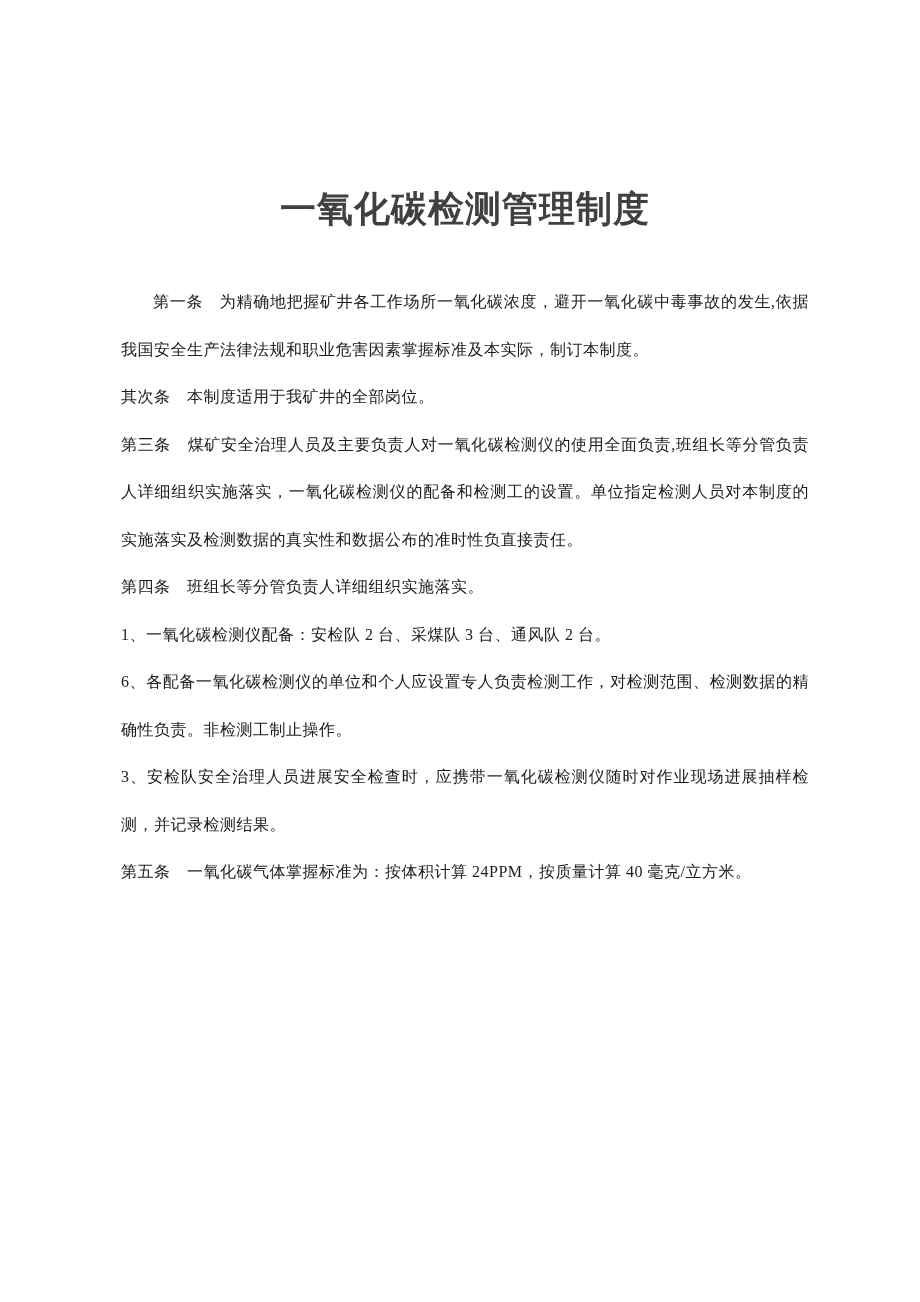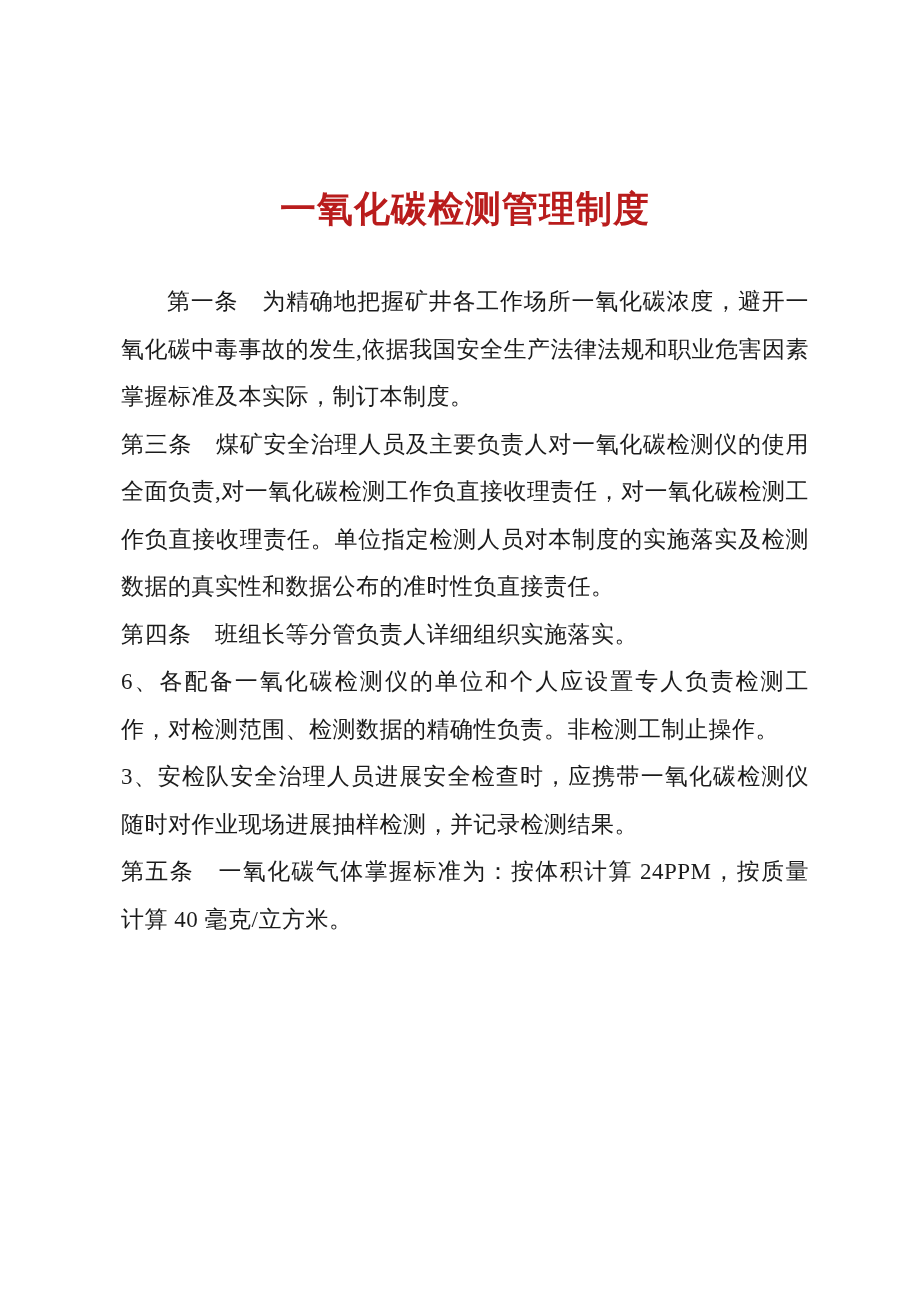--- a/index.html
+++ b/index.html
@@ -18,45 +18,47 @@
     font-family: "Liberation Serif", "DejaVu Serif", serif;
     box-sizing: border-box;
     padding: 0 111px 0 121px;
   }
   .doc-title {
     margin: 186px 0 46px 0;
     font-size: 36px;
     line-height: 46px;
     font-weight: bold;
     text-align: center;
-    color: #b91c1c;
+    color: #404040;
     letter-spacing: 1px;
     white-space: nowrap;
   }
   .doc-body p {
     margin: 0;
-    font-size: 23px;
+    font-size: 16px;
     line-height: 47.5px;
     letter-spacing: 0.5px;
     color: #1b1b1b;
     text-align: justify;
     text-justify: inter-ideograph;
     word-break: break-all;
   }
   .doc-body p.first-indent {
     text-indent: 2em;
   }
 </style>
 </head>
 <body>
 
 <div class="page">
   <h1 class="doc-title">一氧化碳检测管理制度</h1>
 
   <div class="doc-body">
     <p class="first-indent">第一条　为精确地把握矿井各工作场所一氧化碳浓度，避开一氧化碳中毒事故的发生,依据我国安全生产法律法规和职业危害因素掌握标准及本实际，制订本制度。</p>
-    <p>第三条　煤矿安全治理人员及主要负责人对一氧化碳检测仪的使用全面负责,对一氧化碳检测工作负直接收理责任，对一氧化碳检测工作负直接收理责任。单位指定检测人员对本制度的实施落实及检测数据的真实性和数据公布的准时性负直接责任。</p>
+    <p>其次条　本制度适用于我矿井的全部岗位。</p>
+    <p>第三条　煤矿安全治理人员及主要负责人对一氧化碳检测仪的使用全面负责,班组长等分管负责人详细组织实施落实，一氧化碳检测仪的配备和检测工的设置。单位指定检测人员对本制度的实施落实及检测数据的真实性和数据公布的准时性负直接责任。</p>
     <p>第四条　班组长等分管负责人详细组织实施落实。</p>
+    <p>1、一氧化碳检测仪配备：安检队 2 台、采煤队 3 台、通风队 2 台。</p>
     <p>6、各配备一氧化碳检测仪的单位和个人应设置专人负责检测工作，对检测范围、检测数据的精确性负责。非检测工制止操作。</p>
     <p>3、安检队安全治理人员进展安全检查时，应携带一氧化碳检测仪随时对作业现场进展抽样检测，并记录检测结果。</p>
     <p>第五条　一氧化碳气体掌握标准为：按体积计算 24PPM，按质量计算 40 毫克/立方米。</p>
   </div>
 </div>
 
 </body></html>

